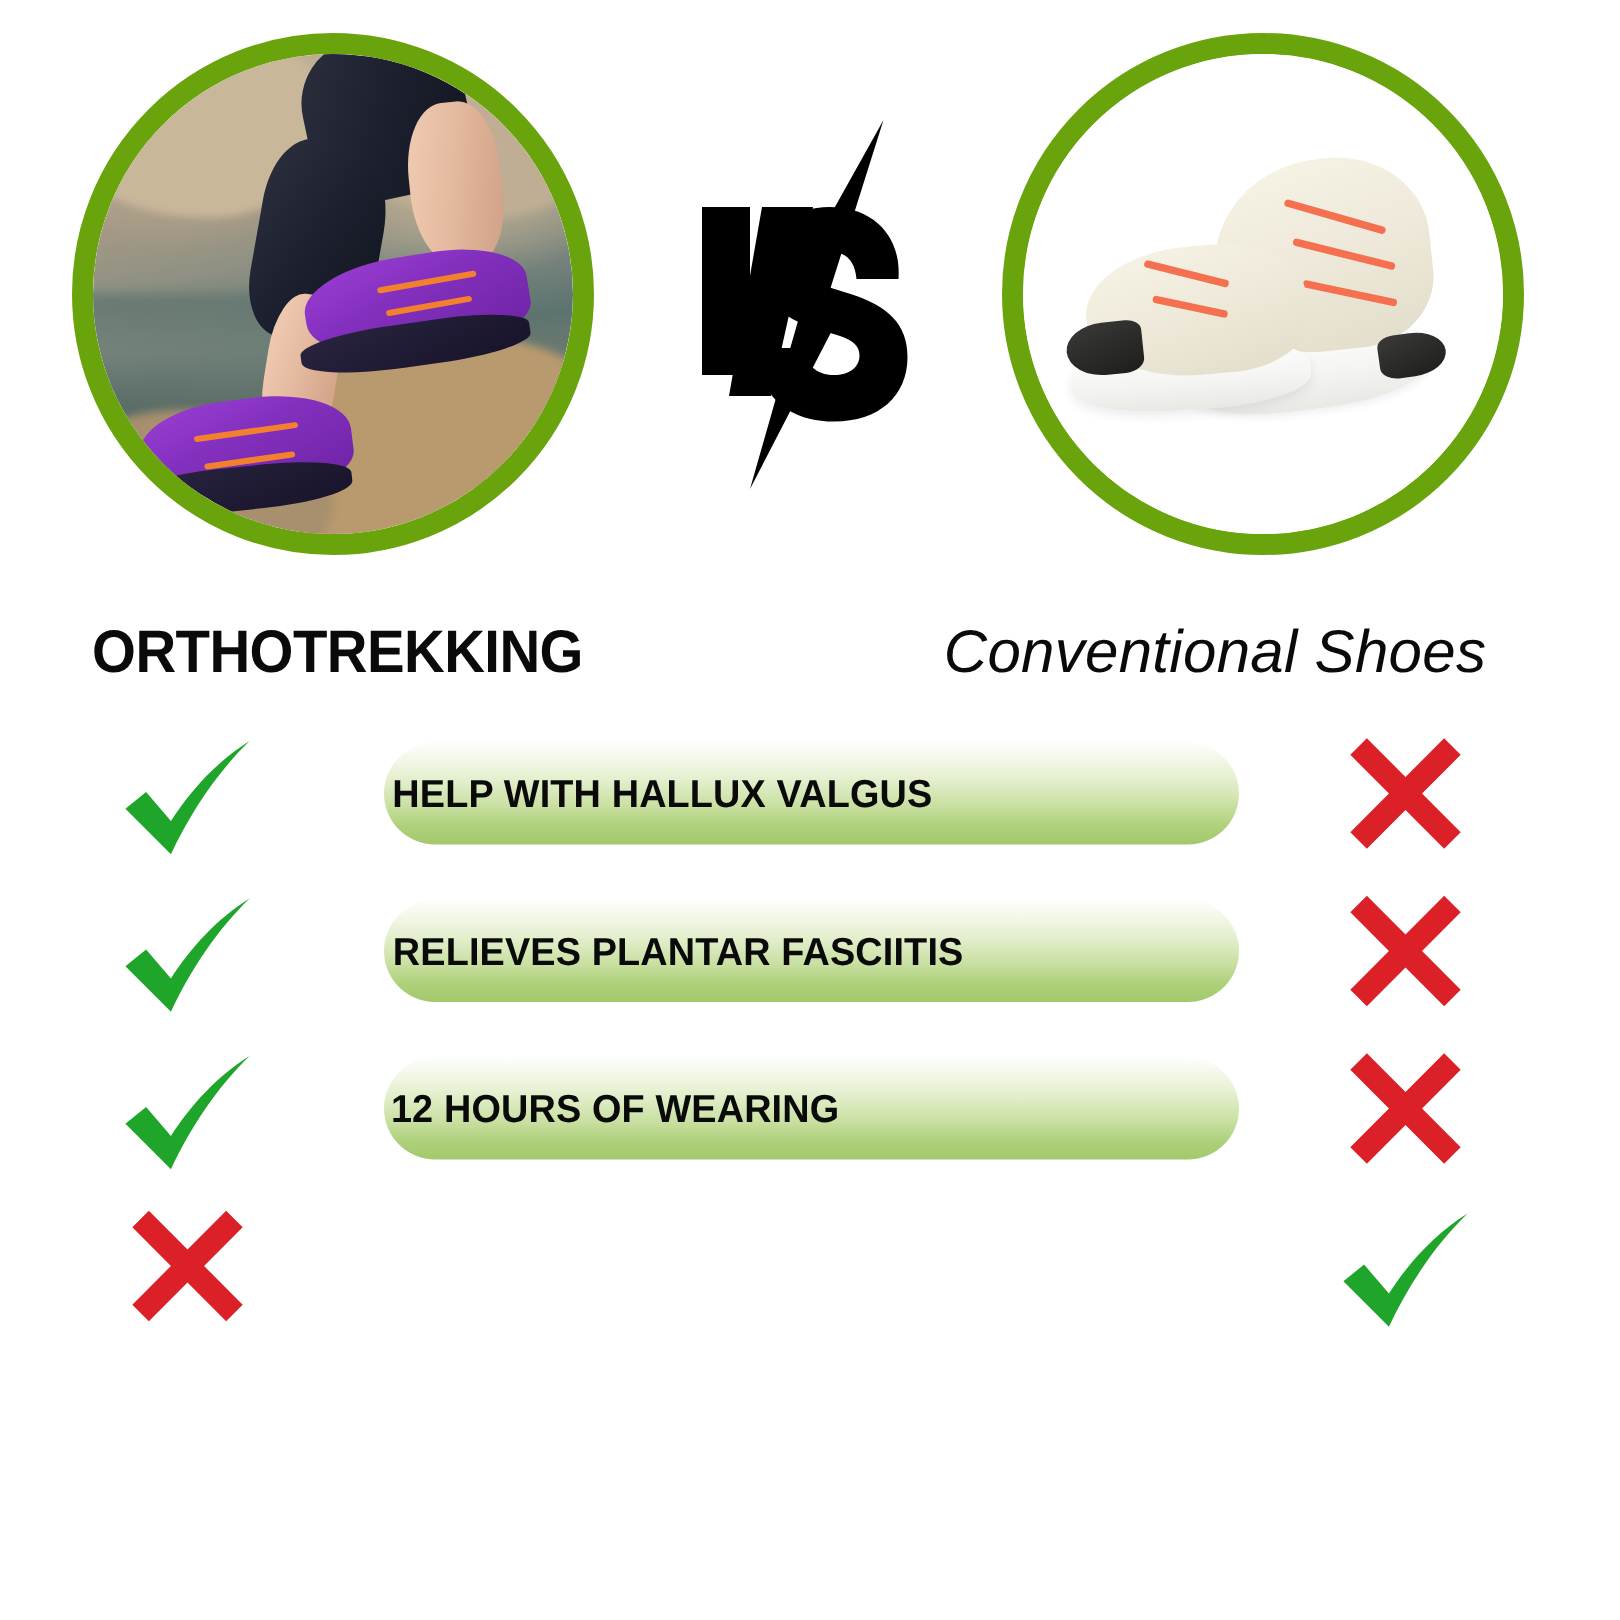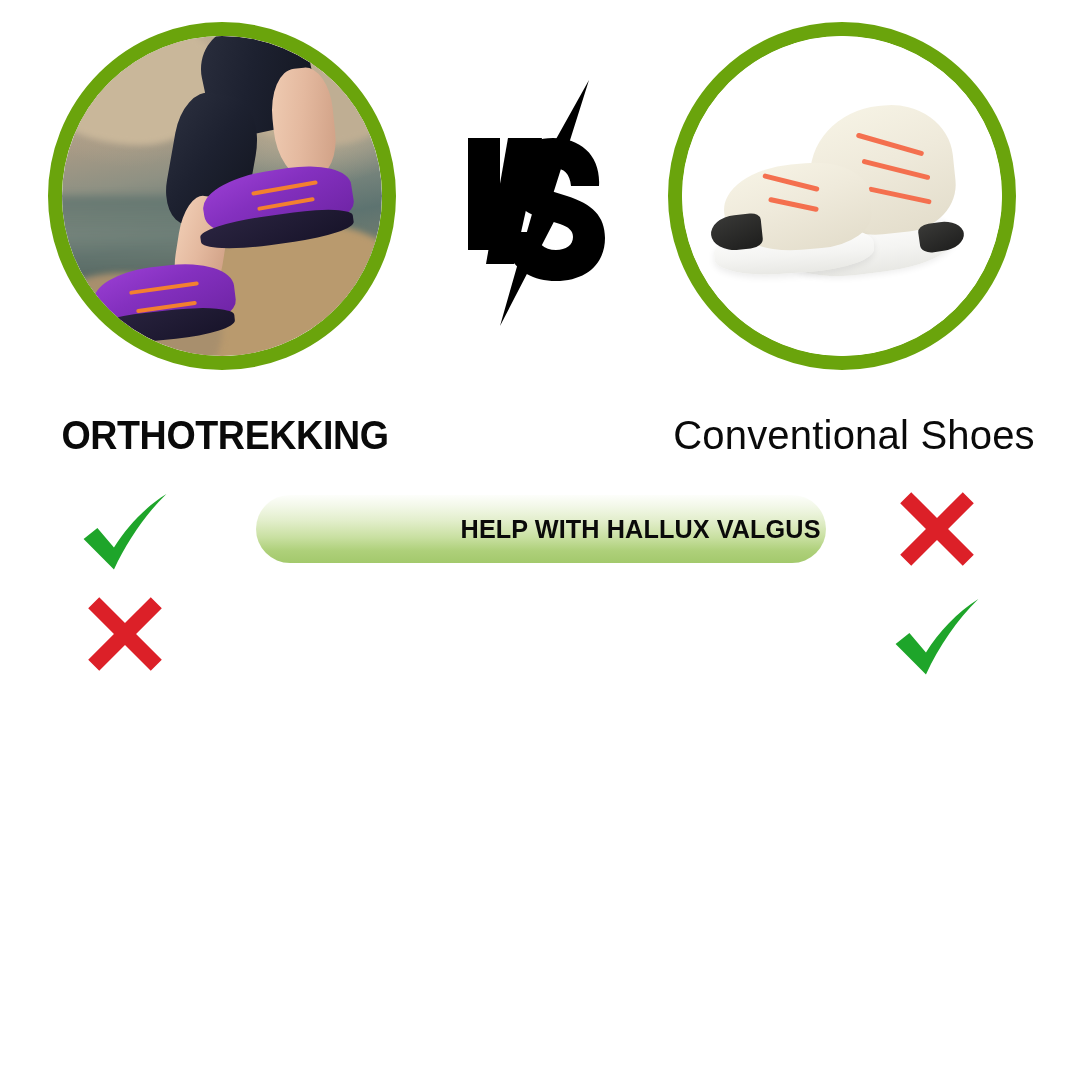--- a/index.html
+++ b/index.html
@@ -137,25 +137,26 @@
   }
   #title-left {
     left: 0; width: 450px;
     text-align: center;
     font-size: 40px;
     font-weight: 700;
     letter-spacing: -0.4px;
     transform: scaleX(0.94);
   }
   #title-right {
-    left: 644px; width: 420px;
+    left: 600px; width: 420px;
     text-align: center;
     font-size: 40px;
     font-weight: 400;
     letter-spacing: 0.2px;
+    font-style: italic;
   }
 
   
   #rows {
     position: absolute;
     left: 0; top: 495px;
     width: 1080px;
   }
   .row {
     position: relative;
@@ -184,21 +185,21 @@
     border-radius: 34px;
     background: linear-gradient(180deg,
       #fdfefb 0%,
       #f3f8e9 16%,
       #e2eecb 38%,
       #c9e0a2 62%,
       #aed07a 82%,
       #a3c96c 100%);
     display: flex;
     align-items: center;
-    justify-content: flex-end;
+    justify-content: flex-start;
   }
   .pill-label {
     color: #0a0a0a;
     font-size: 26px;
     font-weight: 700;
     letter-spacing: 0.1px;
     white-space: nowrap;
     transform: scaleX(0.97);
   }
 </style>
@@ -290,20 +291,50 @@
       <div class="pill">
         <span class="pill-label">HELP WITH HALLUX VALGUS</span>
       </div>
       <div class="mark mark-right" aria-label="No">
         <svg viewBox="0 0 100 100" xmlns="http://www.w3.org/2000/svg" aria-hidden="true">
           <path fill="#DC2028" d="M22 10 L50 38 L78 10 L90 22 L62 50 L90 78 L78 90 L50 62 L22 90 L10 78 L38 50 L10 22 Z"></path>
         </svg>
       </div>
     </div>
     <div class="row">
+      <div class="mark mark-left" aria-label="Yes">
+        <svg viewBox="0 0 100 100" xmlns="http://www.w3.org/2000/svg" aria-hidden="true">
+          <path fill="#1EA52A" d="M95 12 C72 26 52 48 38 70 L20 49 L5 61 L38 94 C52 64 72 34 95 12 Z"></path>
+        </svg>
+      </div>
+      <div class="pill">
+        <span class="pill-label">RELIEVES PLANTAR FASCIITIS</span>
+      </div>
+      <div class="mark mark-right" aria-label="No">
+        <svg viewBox="0 0 100 100" xmlns="http://www.w3.org/2000/svg" aria-hidden="true">
+          <path fill="#DC2028" d="M22 10 L50 38 L78 10 L90 22 L62 50 L90 78 L78 90 L50 62 L22 90 L10 78 L38 50 L10 22 Z"></path>
+        </svg>
+      </div>
+    </div>
+    <div class="row">
+      <div class="mark mark-left" aria-label="Yes">
+        <svg viewBox="0 0 100 100" xmlns="http://www.w3.org/2000/svg" aria-hidden="true">
+          <path fill="#1EA52A" d="M95 12 C72 26 52 48 38 70 L20 49 L5 61 L38 94 C52 64 72 34 95 12 Z"></path>
+        </svg>
+      </div>
+      <div class="pill">
+        <span class="pill-label">12 HOURS OF WEARING</span>
+      </div>
+      <div class="mark mark-right" aria-label="No">
+        <svg viewBox="0 0 100 100" xmlns="http://www.w3.org/2000/svg" aria-hidden="true">
+          <path fill="#DC2028" d="M22 10 L50 38 L78 10 L90 22 L62 50 L90 78 L78 90 L50 62 L22 90 L10 78 L38 50 L10 22 Z"></path>
+        </svg>
+      </div>
+    </div>
+    <div class="row">
       <div class="mark mark-left" aria-label="No">
         <svg viewBox="0 0 100 100" xmlns="http://www.w3.org/2000/svg" aria-hidden="true">
           <path fill="#DC2028" d="M22 10 L50 38 L78 10 L90 22 L62 50 L90 78 L78 90 L50 62 L22 90 L10 78 L38 50 L10 22 Z"></path>
         </svg>
       </div>
       <div class="mark mark-right" aria-label="Yes">
         <svg viewBox="0 0 100 100" xmlns="http://www.w3.org/2000/svg" aria-hidden="true">
           <path fill="#1EA52A" d="M95 12 C72 26 52 48 38 70 L20 49 L5 61 L38 94 C52 64 72 34 95 12 Z"></path>
         </svg>
       </div>

